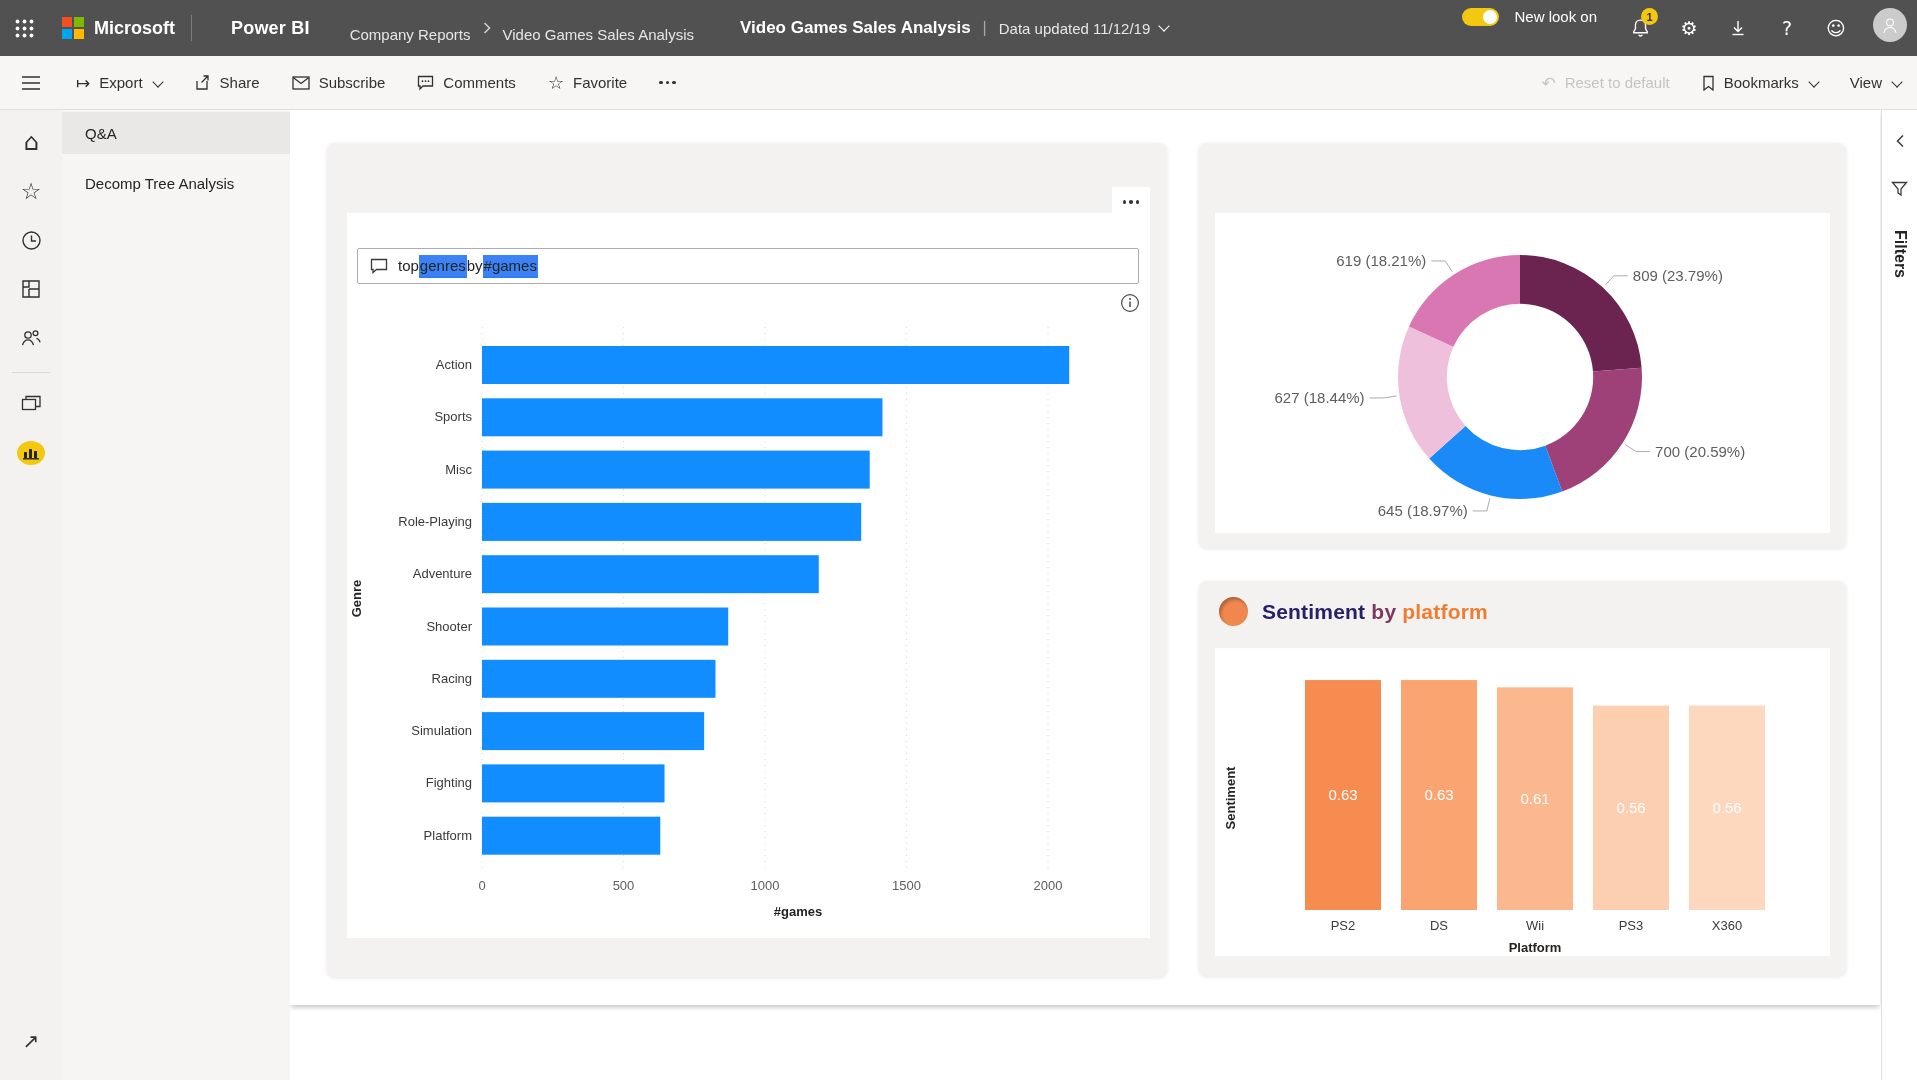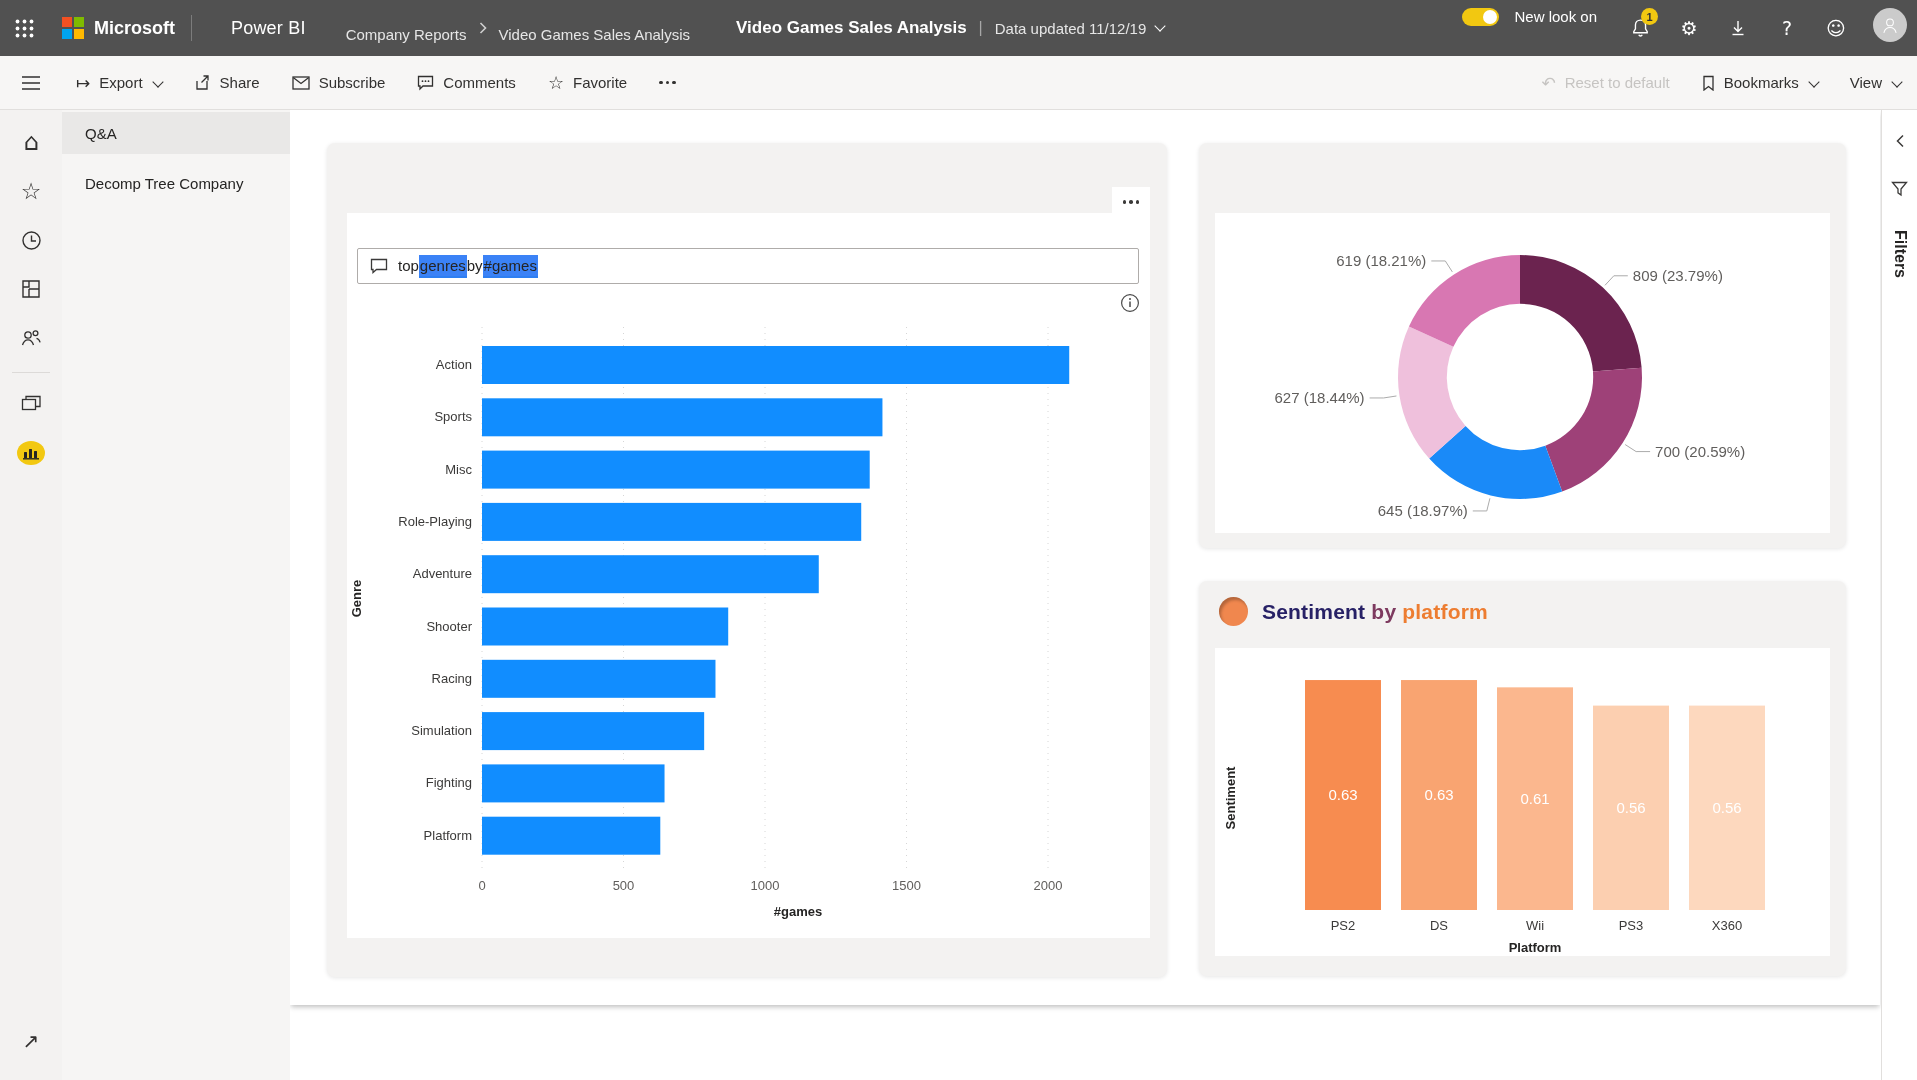--- a/index.html
+++ b/index.html
@@ -11,21 +11,21 @@
   
   .topbar{position:absolute;left:0;top:0;width:1917px;height:56px;background:#515151;
     display:flex;align-items:center;color:#fff;font-size:15px;z-index:30;}
   .icobtn{background:none;border:0;color:#fff;display:flex;align-items:center;justify-content:center;
     cursor:pointer;position:relative;}
   .waffle{width:48px;height:56px;}
   .ms-logo{display:grid;grid-template-columns:10px 10px;grid-template-rows:10px 10px;gap:2px;margin:0 10px 0 14px;}
   .ms-logo i{display:block;}
   .ms-name{font-size:18px;font-weight:700;}
   .vdiv{width:1px;height:26px;background:#7c7c7c;margin:0 16px;}
-  .product{font-size:18px;font-weight:400;margin-right:40px;letter-spacing:.2px;padding-left:23px;}
+  .product{font-size:18px;font-weight:700;margin-right:40px;letter-spacing:.2px;padding-left:23px;}
   .crumb{color:#e6e6e6;cursor:pointer;margin-top:12px;}
   .crumb-sep{margin:0 12px;display:flex;}
   .title-group{margin-left:46px;display:flex;align-items:center;}
   .report-title{font-weight:700;font-size:17px;}
   .pipe{color:#a7a7a7;margin:0 12px;font-size:16px;}
   .subtitle{color:#e6e6e6;}
   .chev{width:7px;height:7px;border-right:1.6px solid currentColor;border-bottom:1.6px solid currentColor;
     transform:rotate(45deg);display:inline-block;margin-left:10px;margin-top:-4px;}
   .top-right{margin-left:auto;display:flex;gap:9px;padding-right:10px;}
   .toggle{width:37px;height:18px;border-radius:9px;background:#F2C811;position:relative;border:0;cursor:pointer;margin-right:6px;}
@@ -290,21 +290,21 @@
     <button class="rail-btn rail-expand glyph">
         <span>↗</span>
       </button>
   </div>
 
   <div class="navpane">
     <div class="nav-item sel">
         <span>Q&amp;A</span>
       </div>
     <div class="nav-item">
-        <span>Decomp Tree Company</span>
+        <span>Decomp Tree Analysis</span>
       </div>
   </div>
 
   <div class="canvas">
 
     <div class="card" id="card-qna">
       <button class="visual-menu">
         <i></i>
           <i></i>
           <i></i>

